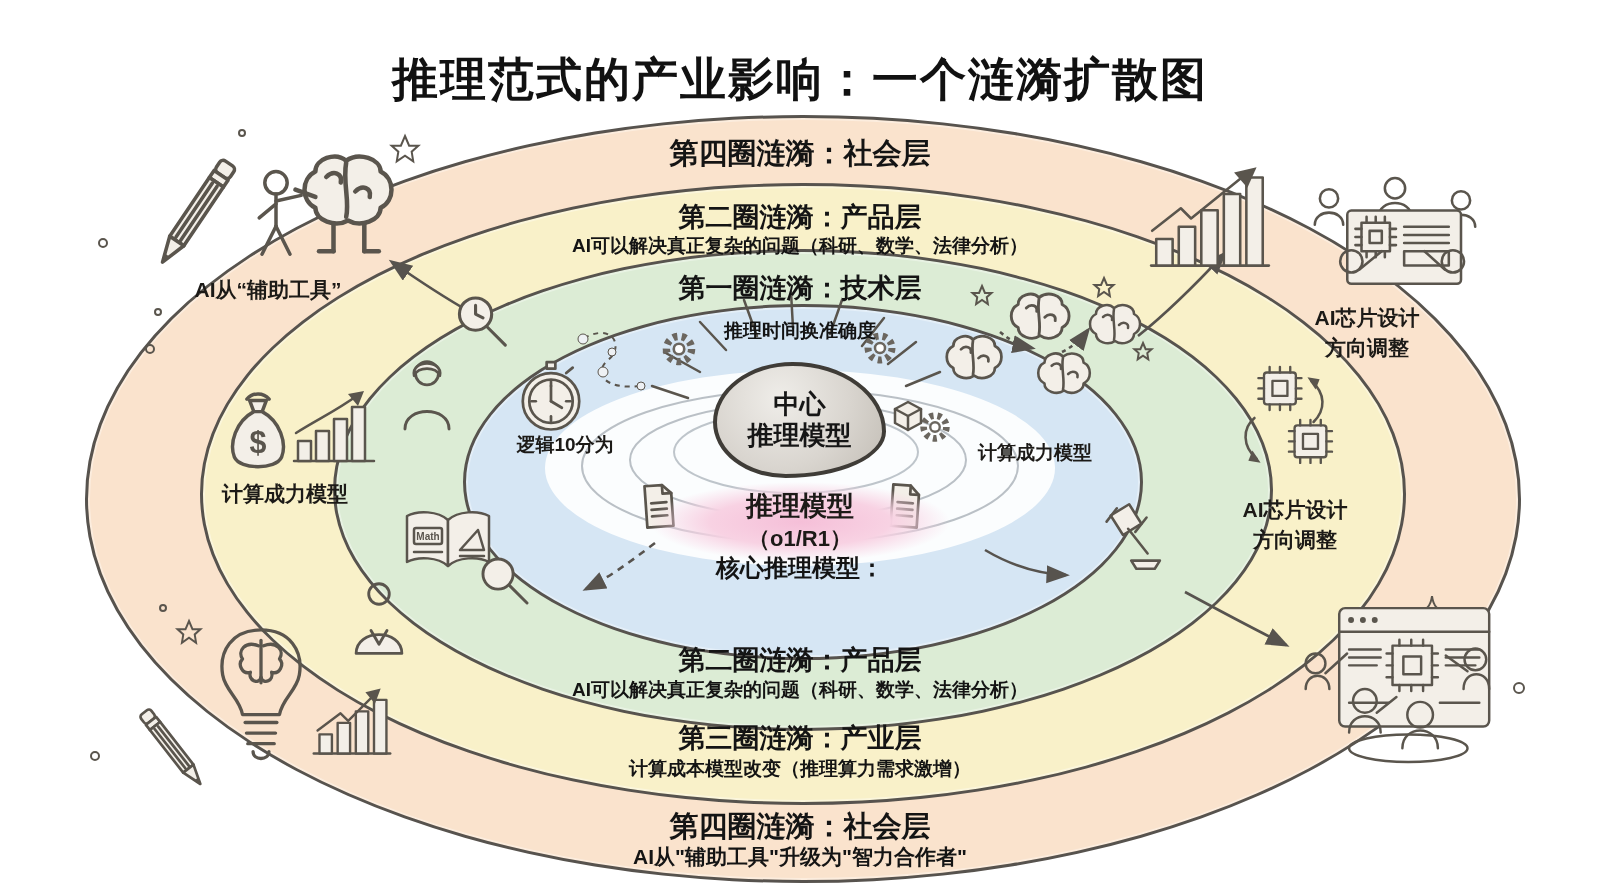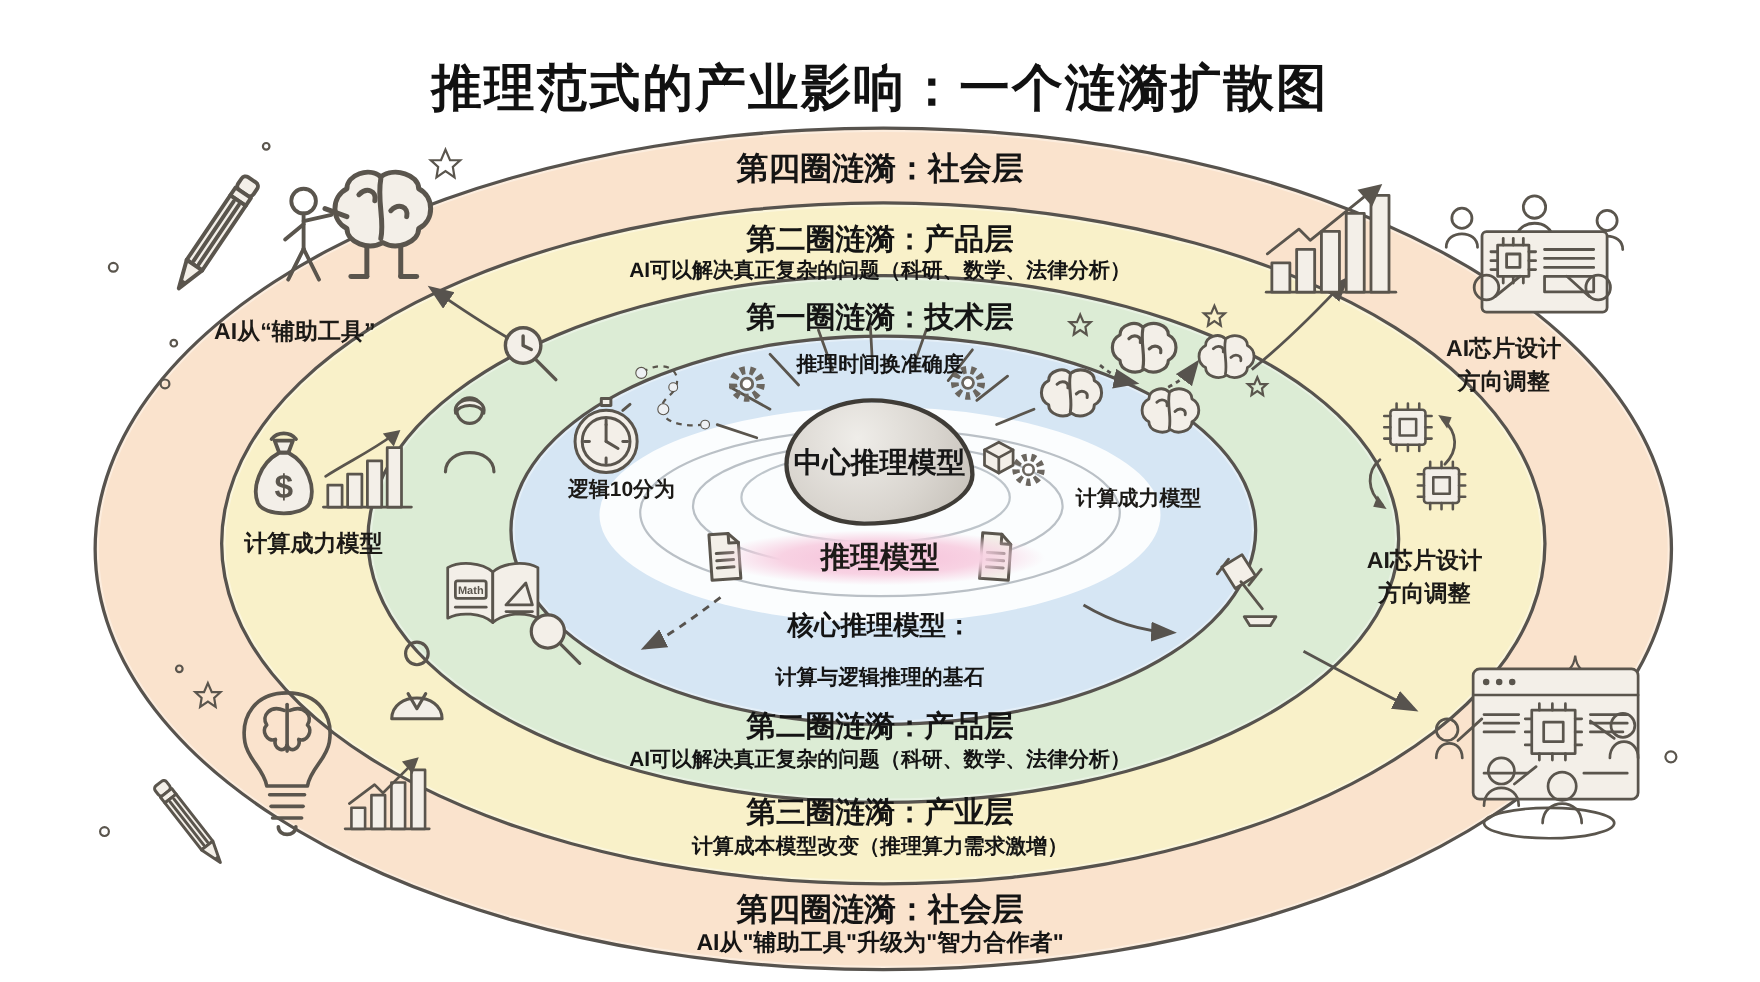--- a/index.html
+++ b/index.html
@@ -13,21 +13,21 @@
   .e-green{left:333px;top:249px;width:934px;height:476px;background:#dcecd5;}
   .e-blue{left:463px;top:304px;width:674px;height:350px;background:#d6e6f4;}
   .lbl{position:absolute;left:0;width:1600px;text-align:center;z-index:6;color:#141414;margin-top:12px;}
   .lbl.big{font-size:29px;font-weight:900;}
   .lbl.mid{font-size:27px;font-weight:900;}
   .lbl.sub{font-size:19px;font-weight:600;}
   .free{position:absolute;z-index:6;text-align:center;font-weight:700;}
   .rock{position:absolute;left:713px;top:362px;width:165px;height:108px;z-index:6;
         background:radial-gradient(circle at 38% 30%,#efede9 0%,#d9d5cf 55%,#c2bdb5 100%);
         border:4px solid #3f3c37;border-radius:46% 54% 58% 42% / 52% 60% 40% 48%;
-        display:flex;flex-direction:row;align-items:center;justify-content:center;}
+        display:flex;flex-direction:column;align-items:center;justify-content:center;}
   .rock div{font-size:26px;font-weight:900;line-height:31px;color:#161616;}
   .model-chip{position:absolute;left:650px;top:482px;width:300px;z-index:6;text-align:center;
         background:radial-gradient(closest-side,#f5bfd8 0%,#f8d2e3 60%,rgba(248,210,227,0) 100%);
         padding:6px 0 8px 0;}
   .model-chip .t1{font-size:27px;font-weight:900;}
   .model-chip .t2{font-size:22px;font-weight:800;}
   .icon{position:absolute;z-index:5;}
   .icon svg{display:block;}
   svg .st{stroke:#5a554d;stroke-width:2.5;fill:none;stroke-linecap:round;stroke-linejoin:round;}
   svg .stf{stroke:#5a554d;stroke-width:2.5;fill:#f3efe8;stroke-linejoin:round;}
@@ -123,26 +123,26 @@
   <div class="rock">
     <div>中心</div>
     <div>推理模型</div>
   </div>
 
   <div class="free" style="left:480px;top:432px;width:170px;font-size:19px;font-weight:600">逻辑10分为</div>
   <div class="free" style="left:955px;top:440px;width:160px;font-size:19px;font-weight:600">计算成力模型</div>
 
   <div class="model-chip">
     <div class="t1">推理模型</div>
+    <div class="t2">（o1/R1）</div>
   </div>
 
   <div class="lbl" style="top:540px;font-size:24px;font-weight:700">核心推理模型：</div>
-  <div class="lbl sub" style="top:591px">计算与逻辑推理的基石</div>
-
-  <div class="free" style="left:158px;top:287px;width:220px;font-size:21px;font-weight:600">AI从“辅助工具”</div>
+
+  <div class="free" style="left:158px;top:276px;width:220px;font-size:21px;font-weight:600">AI从“辅助工具”</div>
   <div class="free" style="left:195px;top:480px;width:180px;font-size:21px">计算成力模型</div>
   <div class="free" style="left:1282px;top:303px;width:170px;font-size:21px;line-height:30px">
     <div>AI芯片设计</div>
     <div>方向调整</div>
   </div>
   <div class="free" style="left:1210px;top:495px;width:170px;font-size:21px;line-height:30px">
     <div>AI芯片设计</div>
     <div>方向调整</div>
   </div>
 

